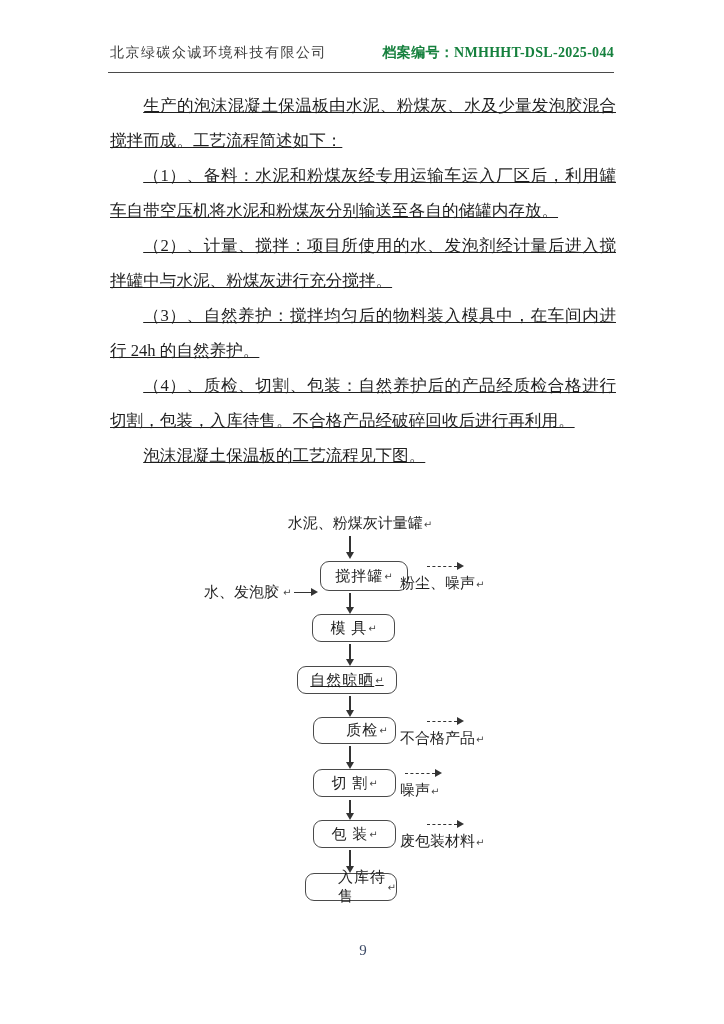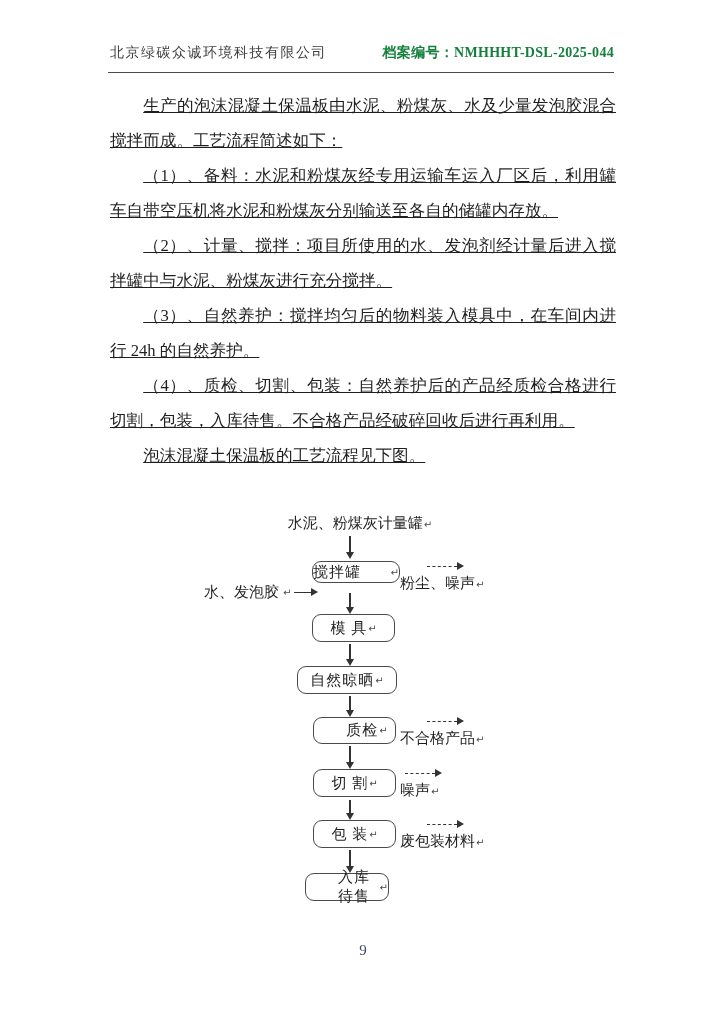--- a/index.html
+++ b/index.html
@@ -83,21 +83,21 @@
   </div>
 
   <div class="flowchart">
 
     <div class="source-label">
       <span>水泥、粉煤灰计量罐</span><span class="rmark">↵</span>
     </div>
 
     <div class="varrow" style="left:169px; top:22px; height:16px;"></div>
 
-    <div class="fbox" style="left:132px; top:47px; width:88px; height:22px;justify-content:space-between;">
+    <div class="fbox" style="left:140px; top:47px; width:88px; height:30px;">
       <span>搅拌罐</span>
         <span class="rmark">↵</span>
     </div>
     <div class="flow-input" style="left:24px; top:69px;">
       <span>水、发泡胶</span>
         <span class="rmark">↵</span>
       <span class="harrow solid"></span>
     </div>
     <div class="sideout" style="left:220px; top:52px;">
       <span class="harrow"></span>
@@ -106,21 +106,21 @@
 
     <div class="varrow" style="left:169px; top:79px; height:14px;"></div>
 
     <div class="fbox" style="left:132px; top:100px; width:83px; height:28px;">
       <span>模 具</span>
         <span class="rmark">↵</span>
     </div>
 
     <div class="varrow" style="left:169px; top:130px; height:15px;"></div>
 
-    <div class="fbox" style="left:117px; top:152px; width:100px; height:28px;">
+    <div class="fbox" style="left:117px; top:152px; width:100px; height:28px;text-decoration:underline;">
       <span>自然晾晒</span>
         <span class="rmark">↵</span>
     </div>
 
     <div class="varrow" style="left:169px; top:182px; height:14px;"></div>
 
     <div class="fbox" style="left:133px; top:203px; width:83px; height:27px;padding-left:25px;">
       <span>质检</span>
         <span class="rmark">↵</span>
     </div>
@@ -146,21 +146,21 @@
       <span>包 装</span>
         <span class="rmark">↵</span>
     </div>
     <div class="sideout" style="left:220px; top:310px;">
       <span class="harrow"></span>
       <span><span>废包装材料</span><span class="rmark">↵</span></span>
     </div>
 
     <div class="varrow" style="left:169px; top:336px; height:16px;"></div>
 
-    <div class="fbox" style="left:125px; top:359px; width:84px; height:28px;padding-left:32px;">
+    <div class="fbox" style="left:125px; top:359px; width:92px; height:28px;padding-left:32px;">
       <span>入库待售</span>
         <span class="rmark">↵</span>
     </div>
   </div>
 
 
   <div class="pagenum">9</div>
 
 </div>
 

